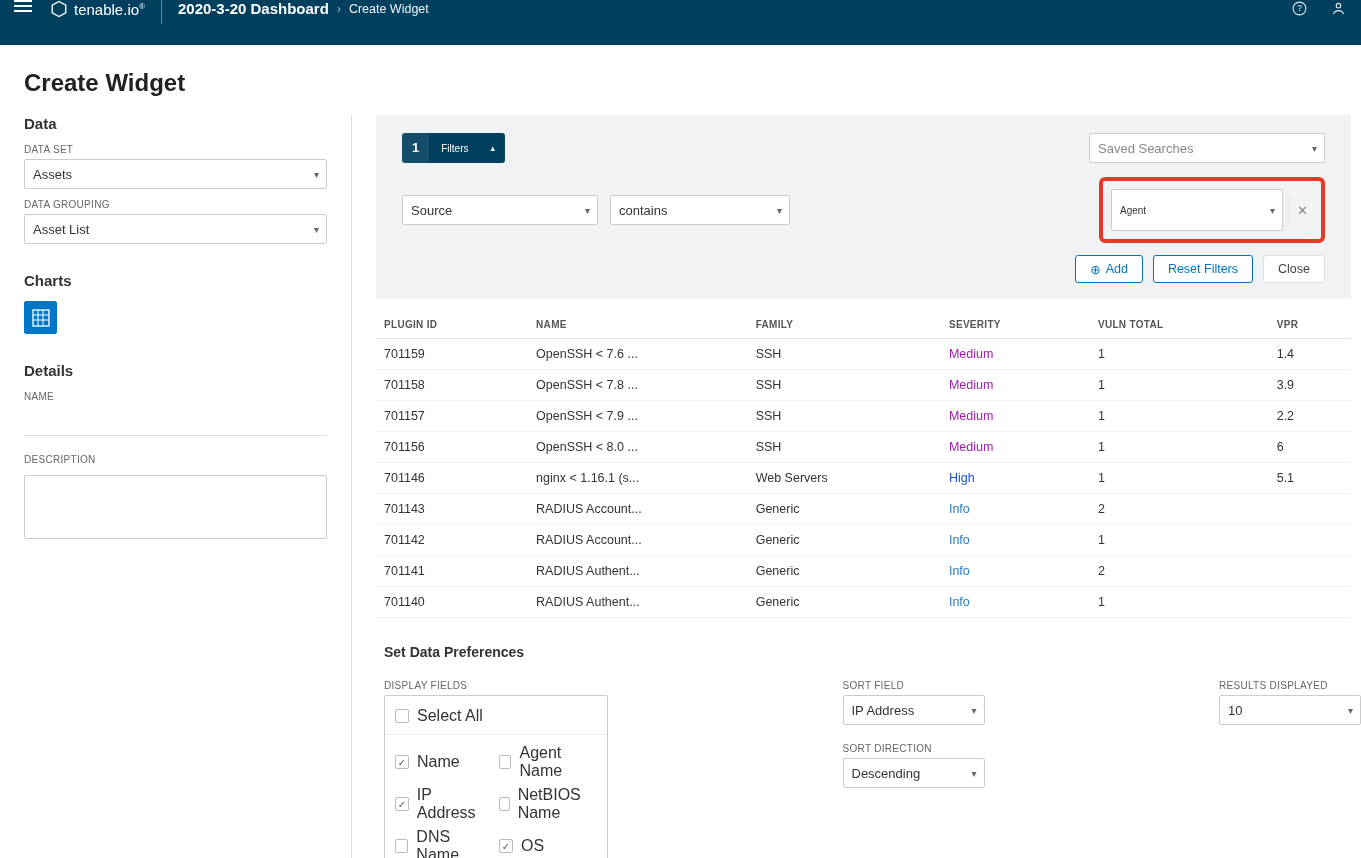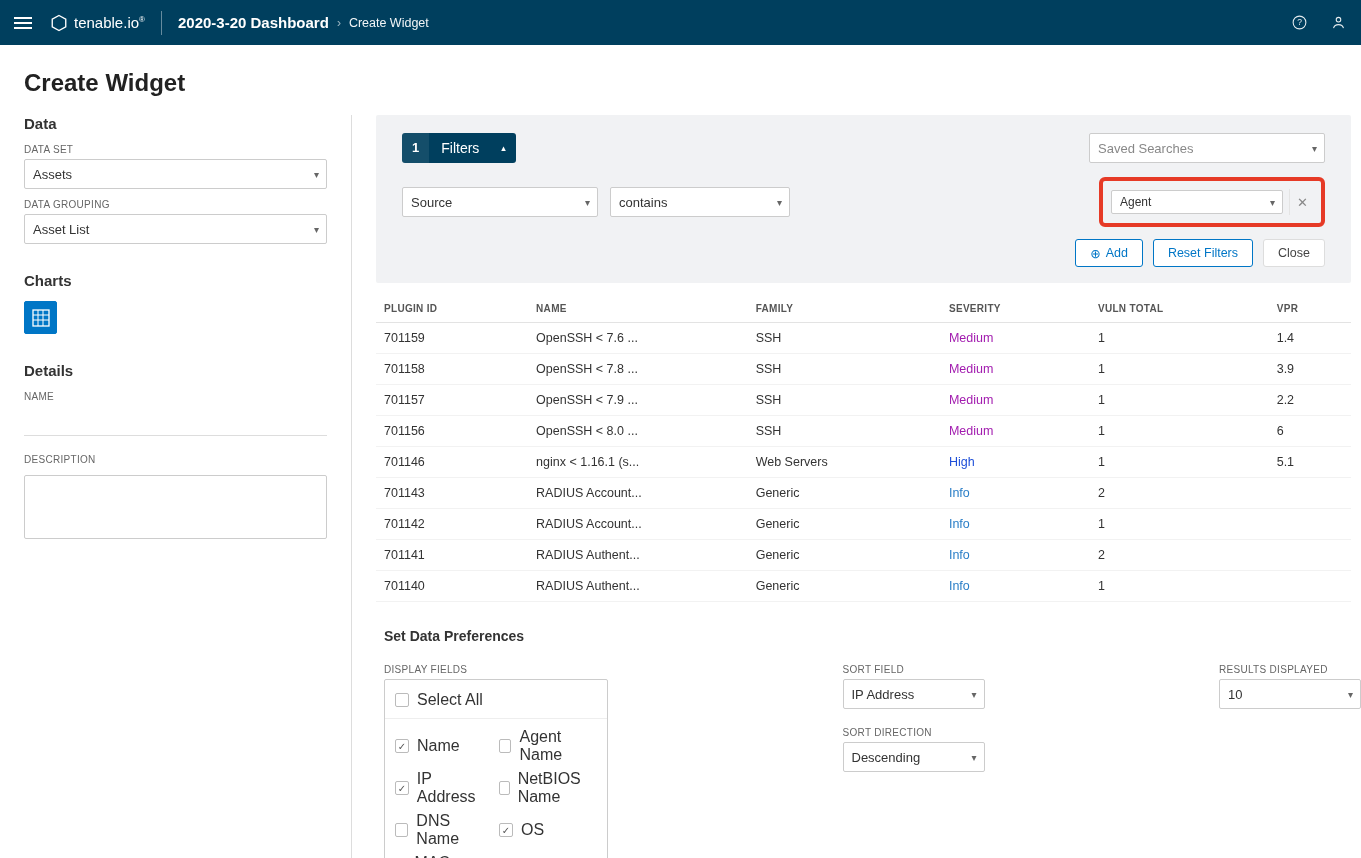--- a/index.html
+++ b/index.html
@@ -1,17 +1,17 @@
 <!DOCTYPE html>
 <html><head>
 <meta charset="utf-8">
 <style>
 * { box-sizing: border-box; margin: 0; padding: 0; }
 body { font-family: -apple-system, BlinkMacSystemFont, "Segoe UI", Arial, sans-serif; font-size: 13px; color: #333; background: #fff; width: 1361px; }
-.topbar { background: #003f5e; color: #fff; height: 45px; display: flex; align-items: center; padding: 0 14px; }
+.topbar { background: #003f5e; color: #fff; height: 45px; display: flex; align-items: flex-start; padding: 0 14px; }
 .hamburger { width: 18px; display: flex; flex-direction: column; gap: 3px; cursor: pointer; }
 .hamburger span { height: 2px; background: #fff; }
 .logo { display: flex; align-items: center; margin-left: 18px; gap: 6px; }
 .logo-hex { width: 18px; height: 18px; }
 .logo-text { font-size: 15px; font-weight: 400; }
 .divider { width: 1px; height: 24px; background: rgba(255,255,255,0.4); margin: 0 16px; }
 .breadcrumb { display: flex; align-items: center; font-size: 15px; }
 .breadcrumb .bold { font-weight: 600; }
 .breadcrumb .chev { margin: 0 8px; opacity: .6; font-size:12px;}
 .breadcrumb .cur { font-size: 12.5px; opacity:.95; }
@@ -30,30 +30,30 @@
 .chart-tile svg{color:#fff;}
 .left-col .section-h.gap { margin-top:28px; }
 .input-flat { width:100%; height:30px; border:none; border-bottom:1px solid #ddd; padding:0 4px; font-size:13px; }
 .req-tag { float:right; font-size:10px; color:#999; border:1px solid #ddd; padding:1px 4px; border-radius:2px; margin-top:-24px; background:#f5f5f5;}
 .textarea { width:100%; height:64px; border:1px solid #ccc; border-radius:2px; margin-top:6px; resize:none;}
 .right-col { flex:1; padding: 0 0 0 24px; }
 .filters-panel { background:#f1f2f4; padding:18px 26px 16px; border-radius:2px; margin-right:10px; }
 .filters-top { display:flex; align-items:center; gap:18px;}
 .filters-chip { background:#003f5e; color:#fff; display:flex; align-items:center; height:30px; border-radius:3px; overflow:hidden;}
 .filters-chip .cnt { background:rgba(255,255,255,.08); padding:0 10px; line-height:30px; font-weight:600;}
-.filters-chip .lbl { padding:0 12px; font-size:14px;}
+.filters-chip .lbl { padding:0 12px; font-size:10px;}
 .filters-chip .car { padding:0 10px; font-size:9px;}
 .saved { margin-left:auto; }
 .saved .val{ color:#888; width:236px;}
 .filter-row { display:flex; gap:12px; margin-top:14px; align-items:center;}
 .filter-row .select-box { flex: 0 0 196px;}
 .filter-row .select-box.wide{flex-basis:180px;}
 .value-wrap { border:4px solid #e63a26; border-radius:6px; padding:8px 6px 8px 8px; display:flex; align-items:center; gap:6px; background:#f1f2f4; margin-left:auto; }
 .value-wrap .select-box{flex:0 0 172px;}
-.value-wrap .val{height:24px;font-size:12px;}
+.value-wrap .val{height:42px;font-size:10px;}
 .value-wrap .xbtn{ width:26px;height:26px; display:flex;align-items:center;justify-content:center; color:#888; border-left:1px solid #e4e4e4; cursor:pointer;}
 .btn-row { display:flex; gap:10px; justify-content:flex-end; margin-top:12px;}
 .btn { height:28px; padding:0 14px; border-radius:3px; font-size:12.5px; display:flex; align-items:center; gap:5px; cursor:pointer; background:#fff;}
 .btn.outline { border:1px solid #0076c6; color:#0076c6;}
 .btn.soft { border:1px solid #ddd; color:#444;}
 table.data { width:calc(100% - 10px); margin-top:10px; border-collapse:collapse; font-size:12.5px;}
 table.data th { text-align:left; font-size:10px; font-weight:700; color:#555; padding:10px 8px 8px; border-bottom:1px solid #e3e3e3; letter-spacing:.3px;}
 table.data td { padding:8px; border-bottom:1px solid #f2f2f2; white-space:nowrap; overflow:hidden; text-overflow:ellipsis; max-width:100px;}
 table.data td:first-child{padding-left:8px;}
 .sev-medium{color:#a21caf;}

